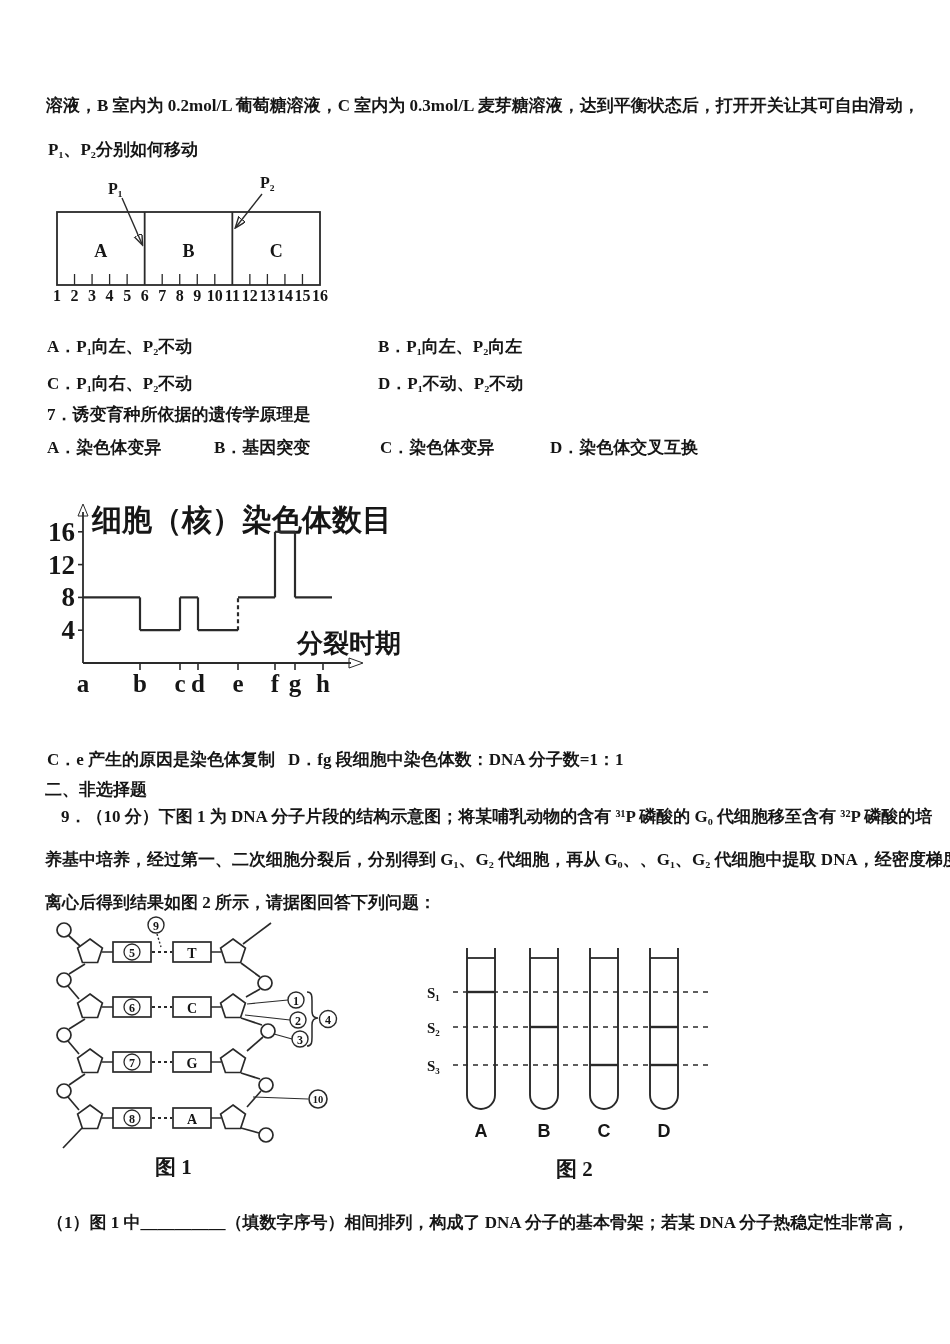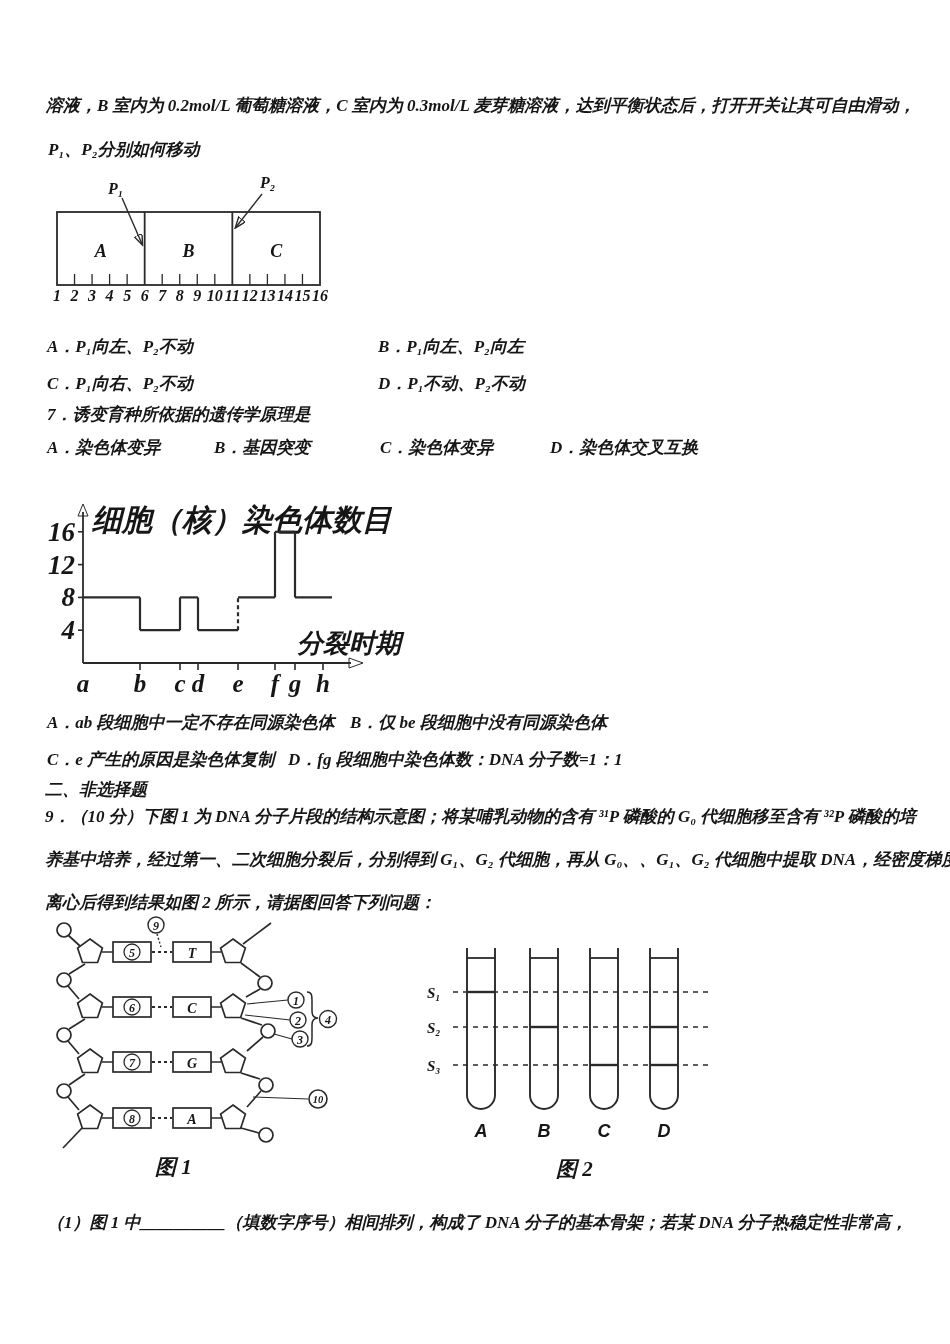--- a/index.html
+++ b/index.html
@@ -1,17 +1,17 @@
 <!DOCTYPE html>
 <html><head>
 <meta charset="utf-8">
 <style>
   html,body{margin:0;padding:0;background:#fff;}
   .sheet{position:relative;width:950px;height:1344px;background:#ffffff;overflow:hidden;
-         font-family:"Liberation Serif","DejaVu Serif",serif;font-weight:bold;color:#161616;font-style:italic;}
+         font-family:"Liberation Serif","DejaVu Serif",serif;font-weight:bold;color:#161616;}
   .t{position:absolute;white-space:nowrap;font-size:17px;line-height:1.3;}
   svg{position:absolute;overflow:visible;}
   svg text{font-family:"Liberation Serif","DejaVu Serif",serif;font-weight:bold;fill:#161616;}
   svg line,svg path,svg rect,svg circle,svg polygon{stroke:#2a2a2a;fill:none;}
   .cap{position:absolute;font-size:21px;}
 </style>
 </head>
 <body>
 
 <div class="sheet">
@@ -119,28 +119,26 @@
         <line x1="153" y1="97.4" x2="153" y2="130.2" stroke-width="2.2"></line>
         <line x1="193" y1="97.4" x2="230" y2="97.4" stroke-width="2.2"></line>
         <line x1="193" y1="130.2" x2="193" y2="97.4" stroke-width="2.2" stroke-dasharray="4,3"></line>
         <line x1="230" y1="31.80000000000001" x2="250" y2="31.80000000000001" stroke-width="2.2"></line>
         <line x1="230" y1="97.4" x2="230" y2="31.80000000000001" stroke-width="2.2"></line>
         <line x1="250" y1="97.4" x2="287" y2="97.4" stroke-width="2.2"></line>
         <line x1="250" y1="31.80000000000001" x2="250" y2="97.4" stroke-width="2.2"></line>
       </g>
   </svg>
 
-  <div class="t" style="left:47px;top:712px">A．ab 段细胞中一定不存在同源染色体</div>
-  <div class="t" style="left:350px;top:712px">B．仅 be 段细胞中没有同源染色体</div>
   <div class="t" style="left:47px;top:749px">C．e 产生的原因是染色体复制</div>
   <div class="t" style="left:288px;top:749px">D．fg 段细胞中染色体数：DNA 分子数=1：1</div>
 
   <div class="t" style="left:45px;top:779px">二、非选择题</div>
 
-  <div class="t" style="left:45px;top:806px">9．（10 分）下图 1 为 DNA 分子片段的结构示意图；将某哺乳动物的含有 ³¹P 磷酸的 G₀ 代细胞移至含有 ³²P 磷酸的培</div>
+  <div class="t" style="left:61px;top:806px">9．（10 分）下图 1 为 DNA 分子片段的结构示意图；将某哺乳动物的含有 ³¹P 磷酸的 G₀ 代细胞移至含有 ³²P 磷酸的培</div>
   <div class="t" style="left:45px;top:849px">养基中培养，经过第一、二次细胞分裂后，分别得到 G₁、G₂ 代细胞，再从 G₀、、G₁、G₂ 代细胞中提取 DNA，经密度梯度</div>
   <div class="t" style="left:45px;top:892px">离心后得到结果如图 2 所示，请据图回答下列问题：</div>
 
   <svg id="dna-svg" style="left:45px;top:915px" width="300" height="240" viewBox="0 0 300 240">
     <g id="dna-dyn">
         <polygon points="45,24 57.4,33 52.6,47.5 37.4,47.5 32.6,33" stroke-width="1.7"></polygon>
         <polygon points="188,24 200.4,33 195.6,47.5 180.4,47.5 175.6,33" stroke-width="1.7"></polygon>
         <line x1="57" y1="37" x2="68" y2="37" stroke-width="1.5"></line>
         <line x1="166" y1="37" x2="176" y2="37" stroke-width="1.5"></line>
         <rect x="68" y="27" width="38" height="20" stroke-width="1.7" fill="#fff"></rect>

